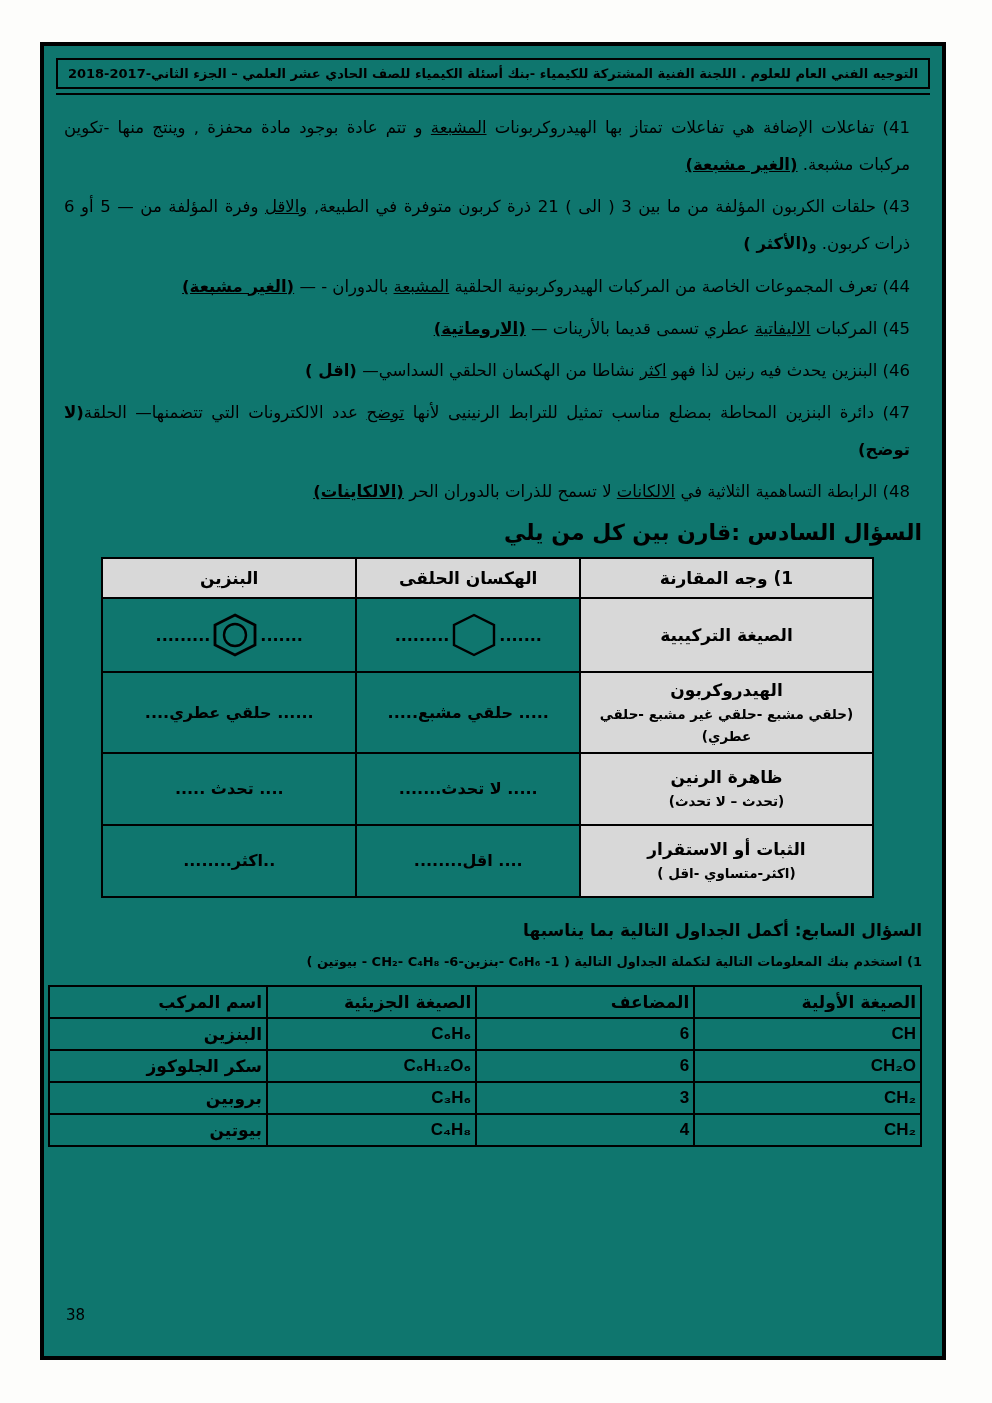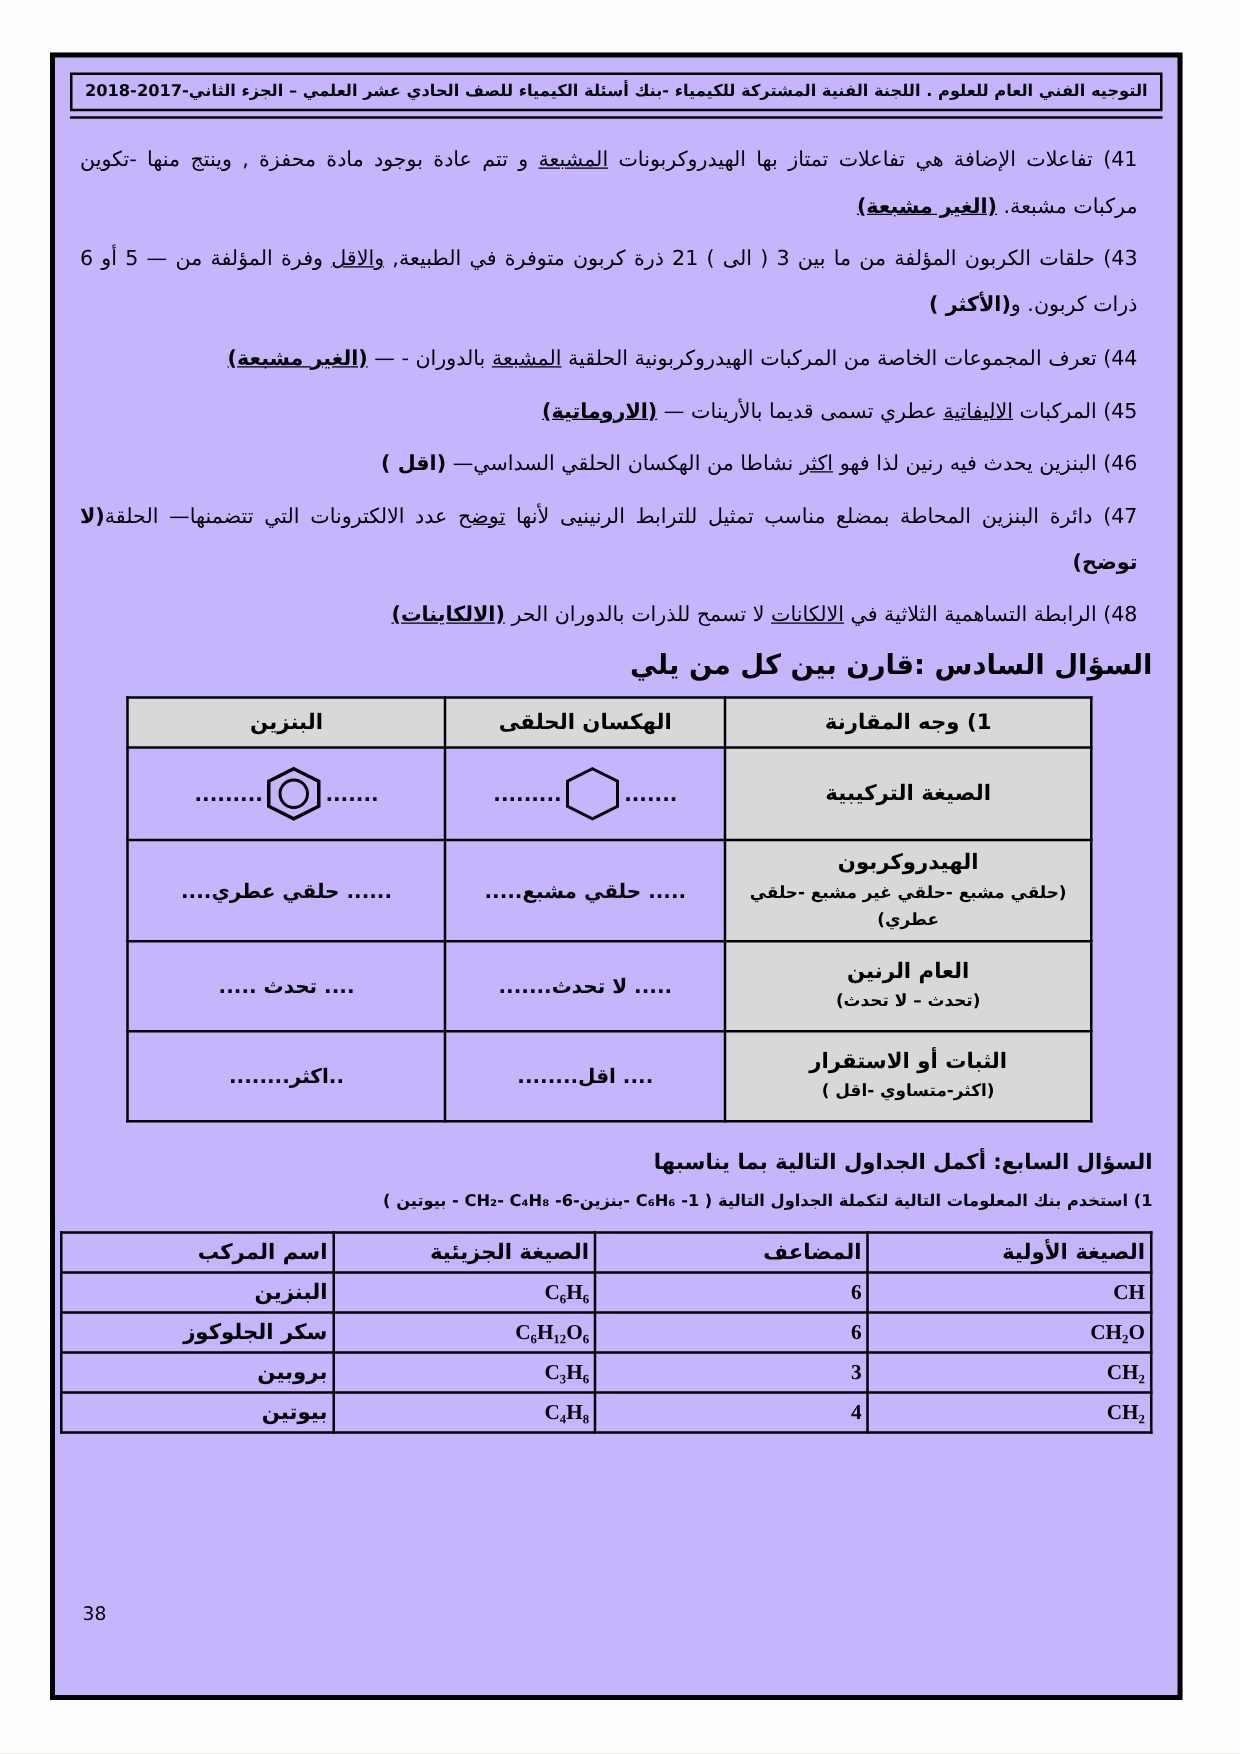--- a/index.html
+++ b/index.html
@@ -4,21 +4,21 @@
 <style>
   html,body{margin:0;padding:0;}
   body{
     width:992px;height:1403px;position:relative;
     background:#fdfdfb;color:#000;
     font-family:"DejaVu Sans", sans-serif;
   }
   .frame{
     position:absolute;left:40px;top:42px;width:906px;height:1318px;
     border:4px solid #000;box-sizing:border-box;
-    padding:12px 12px 10px 12px;background:#c4b5fd;
+    padding:12px 12px 10px 12px;background:#0f766e;
   }
   .header-box{
     border:2px solid #000;
     padding:6px 8px;
     text-align:center;direction:rtl;
     font-size:13px;font-weight:bold;
   }
   .header-underline{height:2px;border-bottom:2px solid #000;margin-top:2px;}
   .content{direction:rtl;margin-top:14px;padding:0 8px;}
   .q{
@@ -68,23 +68,23 @@
   
   table.ftab{
     border-collapse:collapse;width:874px;margin:16px auto 0 auto;
     direction:ltr;
   }
   table.ftab th, table.ftab td{
     border:2px solid #000;padding:2px 4px;
     text-align:right;vertical-align:middle;
     font-size:17px;font-weight:bold;height:26px;
   }
-  .latin{font-family:Liberation Serif, serif;font-weight:bold;}
+  .latin{font-family:Liberation Sans, sans-serif;font-weight:bold;}
   .page-number{
-    position:absolute;left:22px;bottom:56px;
+    position:absolute;left:22px;bottom:32px;
     font-size:15px;direction:ltr;
   }
 </style>
 </head>
 <body>
 
 <div class="frame">
 
   <div class="header-box">
     <span>التوجيه الفني العام للعلوم . اللجنة الفنية المشتركة للكيمياء  -بنك أسئلة الكيمياء  للصف الحادي عشر العلمي – الجزء الثاني-2017-2018</span>
@@ -145,21 +145,21 @@
         <td class="crit">
           <div>الهيدروكربون</div>
           <div class="sub">(حلقي مشبع -حلقي غير مشبع -حلقي عطري)</div>
         </td>
         <td class="ans">..... حلقي مشبع.....</td>
         <td class="ans">...... حلقي عطري....</td>
       </tr>
 
       <tr>
         <td class="crit">
-          <div>العام الرنين</div>
+          <div>ظاهرة الرنين</div>
           <div class="sub">(تحدث – لا تحدث)</div>
         </td>
         <td class="ans">..... لا تحدث.......</td>
         <td class="ans">.... تحدث .....</td>
       </tr>
 
       <tr>
         <td class="crit">
           <div>الثبات أو الاستقرار</div>
           <div class="sub">(اكثر-متساوي -اقل )</div>

